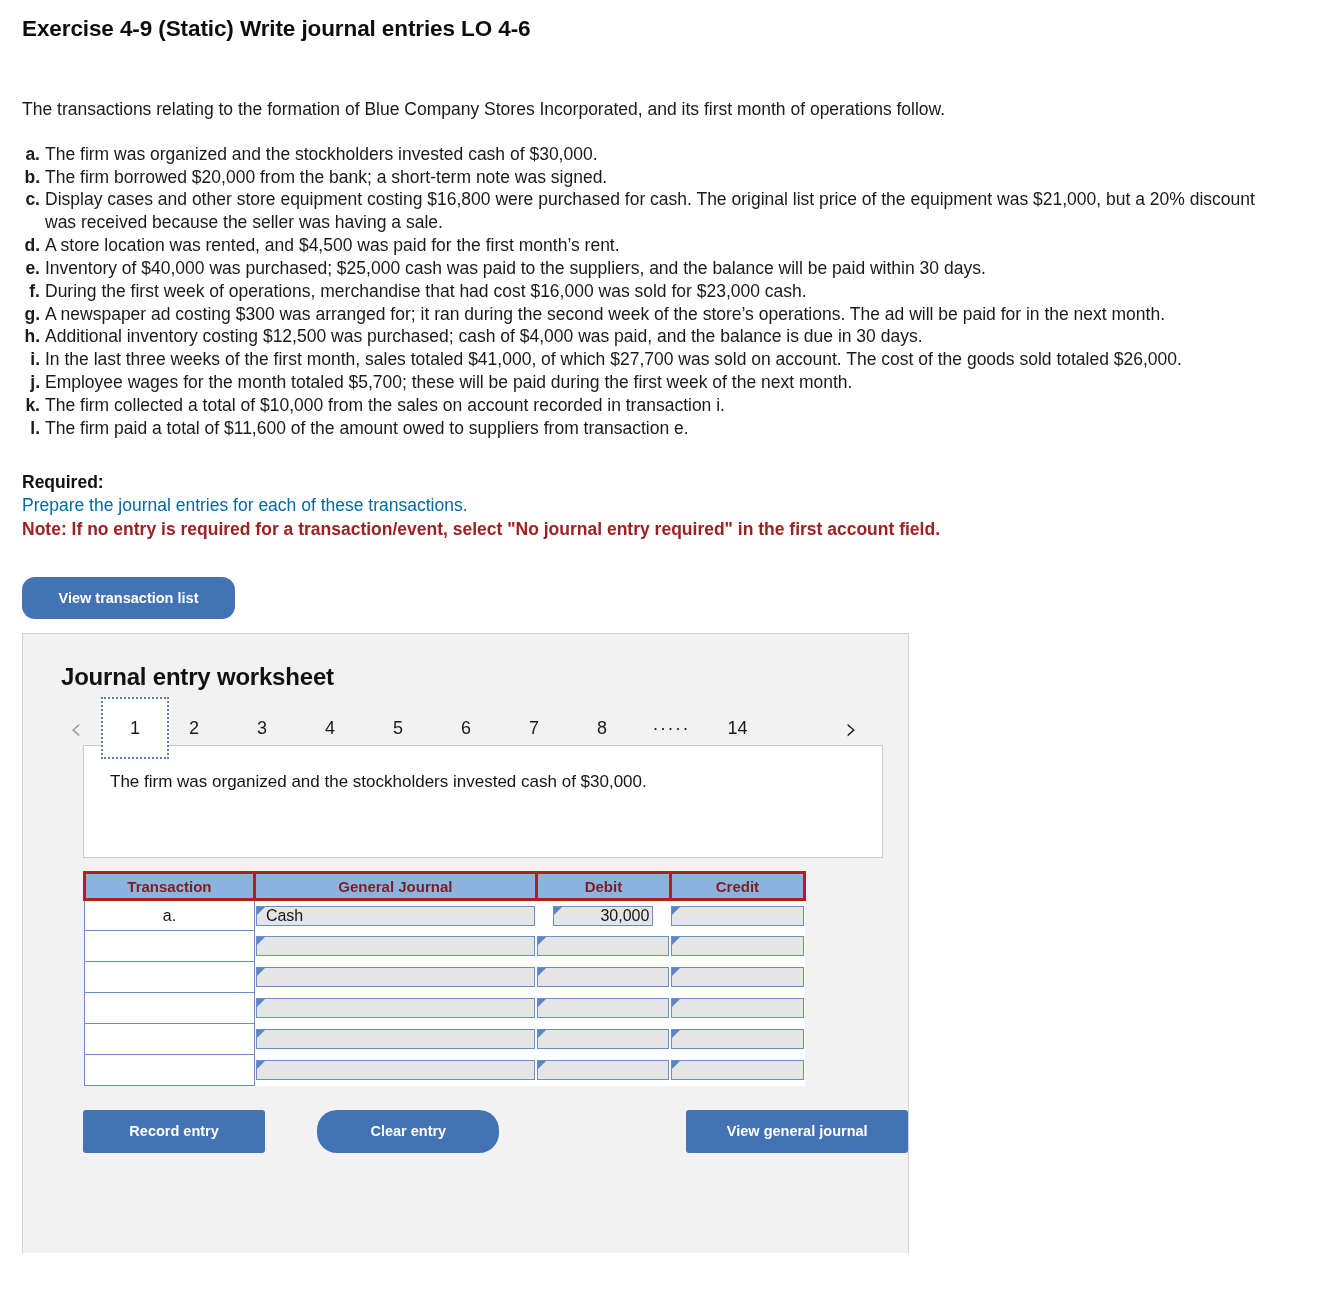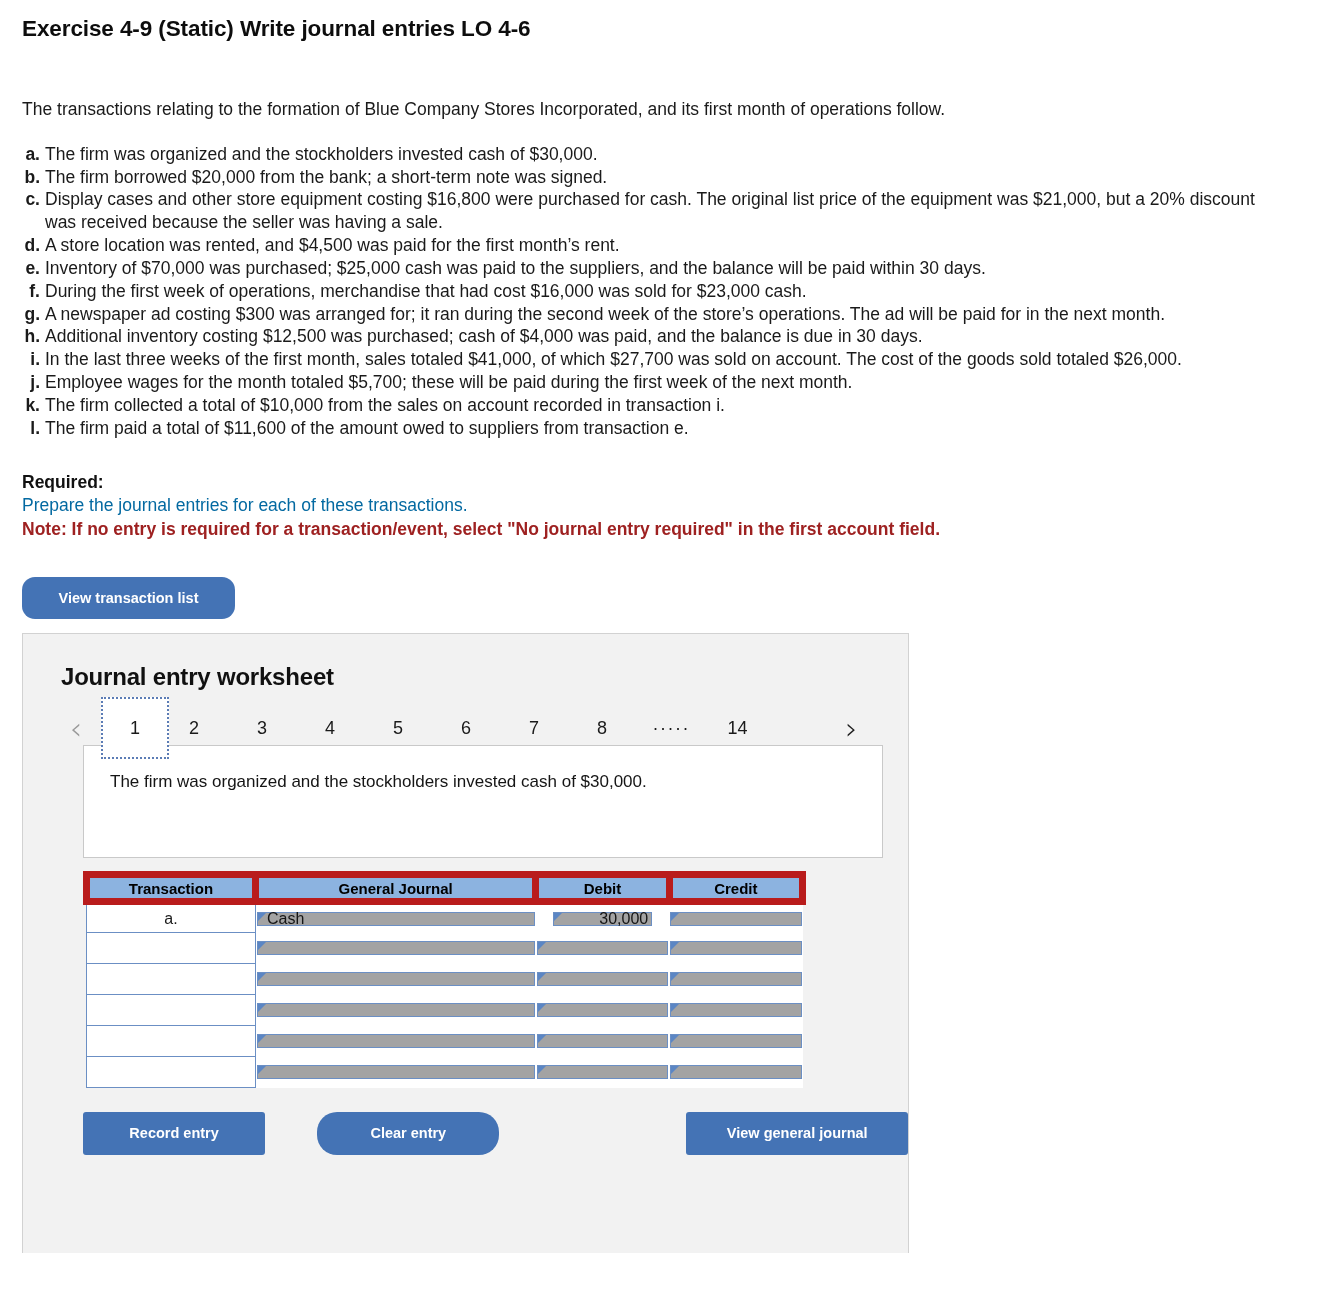--- a/index.html
+++ b/index.html
@@ -187,49 +187,49 @@
 
   
   .jtable-wrap { padding: 13px 0 0 60px; }
   table.jtable {
     border-collapse: collapse;
     width: 723px;
     table-layout: fixed;
   }
   table.jtable th {
     background: #8cb3e0;
-    border: 7px solid #b91c1c;
+    border: 3px solid #b91c1c;
     font-size: 15px;
     font-weight: bold;
-    color: #000000;
+    color: #7f1d1d;
     height: 27px;
     padding: 0;
     text-align: center;
   }
   table.jtable td {
     border: 1px solid #6b8fc4;
     height: 31px;
     padding: 0;
     background: #ffffff;
     vertical-align: middle;
   }
   td.c-txn {
     border: 1px solid #4a4a4a;
     text-align: center;
     font-size: 16px;
     color: #1a1a1a;
   }
   .cellbox {
     position: relative;
-    height: 14px;
+    height: 20px;
     border: 1px solid #6b8fc4;
     margin: 0;
     display: flex;
     align-items: center;
-    background: #a3a3a3;
+    background: #e5e5e5;
   }
   .cellbox .tri {
     position: absolute;
     left: 0;
     top: 0;
     width: 0;
     height: 0;
     border-top: 8px solid #5b86c4;
     border-right: 8px solid transparent;
   }
@@ -280,21 +280,21 @@
       <div class="txn-row">
         <span class="txn-letter">c.</span>
         <span class="txn-text">Display cases and other store equipment costing $16,800 were purchased for cash. The original list price of the equipment was $21,000, but a 20% discount was received because the seller was having a sale.</span>
       </div>
       <div class="txn-row">
         <span class="txn-letter">d.</span>
         <span class="txn-text">A store location was rented, and $4,500 was paid for the first month’s rent.</span>
       </div>
       <div class="txn-row">
         <span class="txn-letter">e.</span>
-        <span class="txn-text">Inventory of $70,000 was purchased; $25,000 cash was paid to the suppliers, and the balance will be paid within 30 days.</span>
+        <span class="txn-text">Inventory of $40,000 was purchased; $25,000 cash was paid to the suppliers, and the balance will be paid within 30 days.</span>
       </div>
       <div class="txn-row">
         <span class="txn-letter">f.</span>
         <span class="txn-text">During the first week of operations, merchandise that had cost $16,000 was sold for $23,000 cash.</span>
       </div>
       <div class="txn-row">
         <span class="txn-letter">g.</span>
         <span class="txn-text">A newspaper ad costing $300 was arranged for; it ran during the second week of the store’s operations. The ad will be paid for in the next month.</span>
       </div>
       <div class="txn-row">

